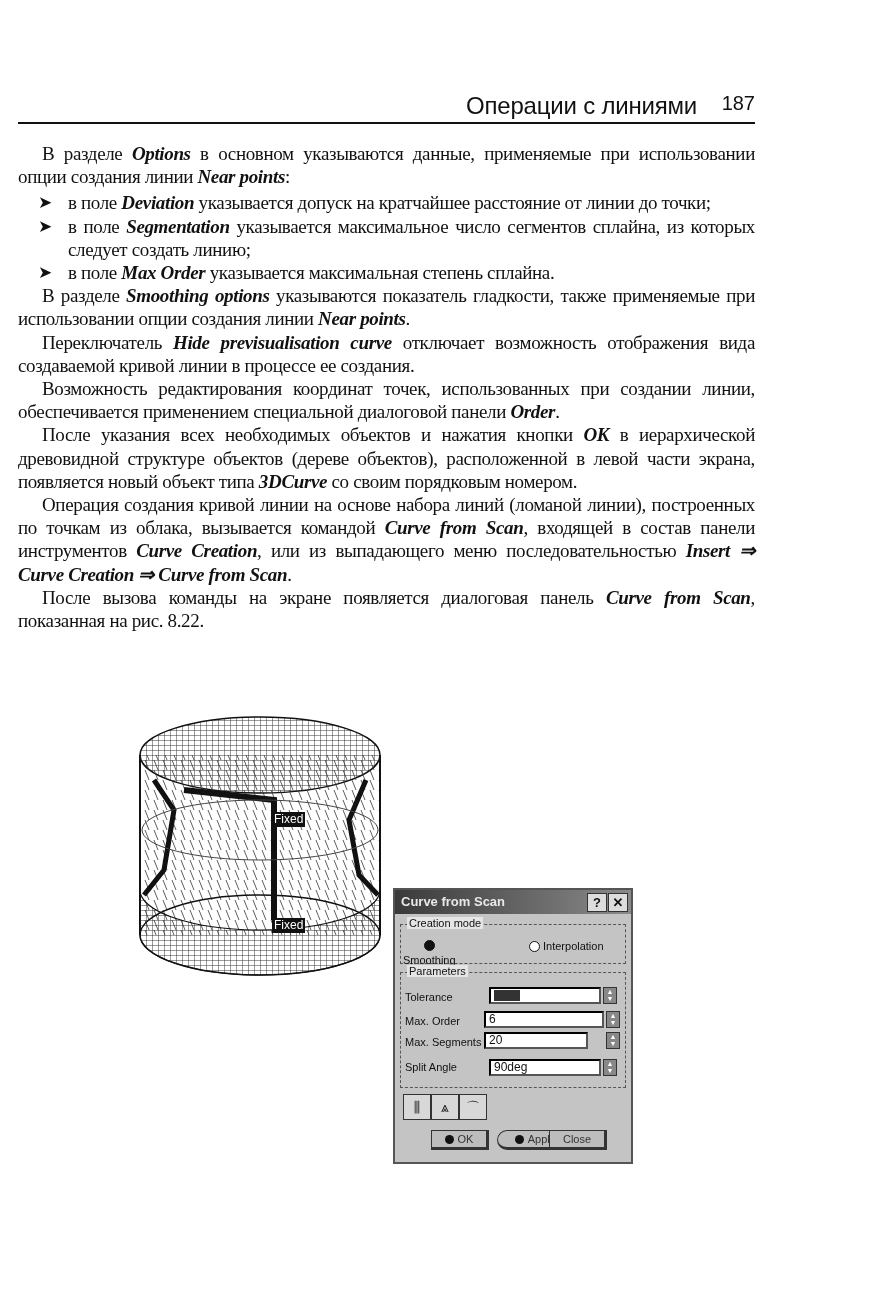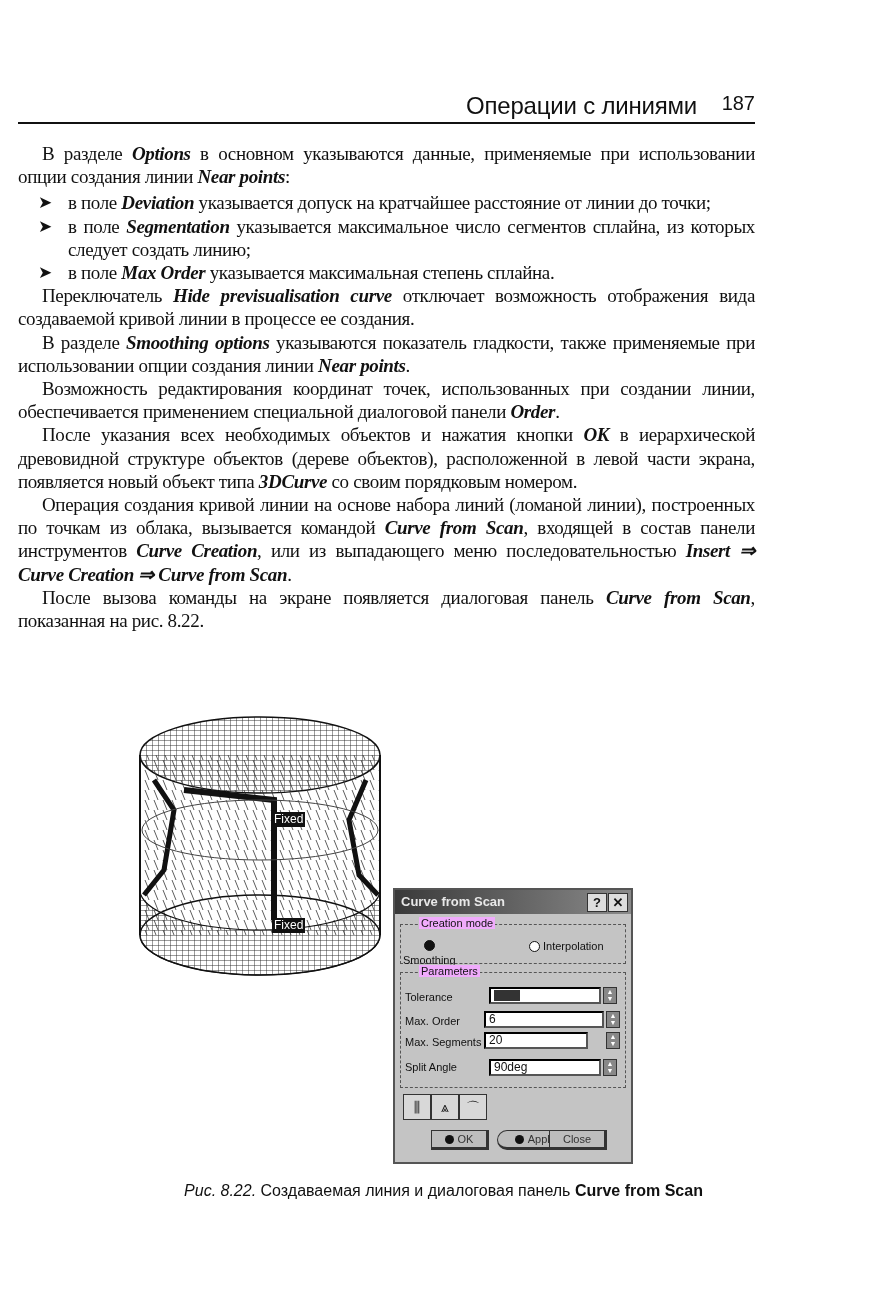--- a/index.html
+++ b/index.html
@@ -42,21 +42,21 @@
     background: linear-gradient(90deg, #3a3a3a, #8a8a8a);
   }
   .dlg-title .t { position: absolute; left: 6px; top: 4px; color: #e8e8e8; font-weight: bold; font-size: 13px; }
   .dlg-btn {
     position: absolute; top: 3px; width: 18px; height: 17px; background: #ddd; border: 1px solid #333;
     font-size: 13px; line-height: 17px; text-align: center; font-weight: bold;
   }
   .group {
     position: absolute; border: 1px dashed #555; box-sizing: border-box;
   }
-  .group .legend { position: absolute; top: -8px; left: 18px; background: #f0abfc; padding: 0 2px; }
+  .group .legend { position: absolute; top: -8px; left: 6px; background: #e5e5e5; padding: 0 2px; }
   .radio { position: absolute; display: flex; align-items: center; gap: 3px; }
   .radio .dot { width: 9px; height: 9px; border-radius: 50%; border: 1px solid #111; background: #fff; }
   .radio .dot.on { background: #111; }
   .row-label { position: absolute; left: 4px; }
   .field {
     position: absolute; height: 17px; background: #fff; border: 2px inset #555; box-sizing: border-box;
     font-size: 12px; line-height: 13px; padding-left: 3px;
   }
   .field .sel { display: inline-block; width: 26px; height: 11px; background: #333; margin-top: 1px; }
   .spin {
@@ -89,22 +89,22 @@
   <span class="rh-page">187</span>
 </div>
 
 <div class="text-block">
   <p><span>В разделе </span><b>Options</b><span> в основном указываются данные, применяемые при использовании опции создания линии </span><b>Near points</b><span>:</span></p>
   <ul class="bullets">
     <li><span class="arrow">➤</span><span>в поле </span><b>Deviation</b><span> указывается допуск на кратчайшее расстояние от линии до точки;</span></li>
     <li><span class="arrow">➤</span><span>в поле </span><b>Segmentation</b><span> указывается максимальное число сегментов сплайна, из которых следует создать линию;</span></li>
     <li><span class="arrow">➤</span><span>в поле </span><b>Max Order</b><span> указывается максимальная степень сплайна.</span></li>
   </ul>
+  <p><span>В разделе </span><b>Smoothing options</b><span> указываются показатель гладкости, также применяемые при использовании опции создания линии </span><b>Near points</b><span>.</span></p>
   <p><span>Переключатель </span><b>Hide previsualisation curve</b><span> отключает возможность отображения вида создаваемой кривой линии в процессе ее создания.</span></p>
-  <p><span>В разделе </span><b>Smoothing options</b><span> указываются показатель гладкости, также применяемые при использовании опции создания линии </span><b>Near points</b><span>.</span></p>
   <p><span>Возможность редактирования координат точек, использованных при создании линии, обеспечивается применением специальной диалоговой панели </span><b>Order</b><span>.</span></p>
   <p><span>После указания всех необходимых объектов и нажатия кнопки </span><b>OK</b><span> в иерархической древовидной структуре объектов (дереве объектов), расположенной в левой части экрана, появляется новый объект типа </span><b>3DCurve</b><span> со своим порядковым номером.</span></p>
   <p><span>Операция создания кривой линии на основе набора линий (ломаной линии), построенных по точкам из облака, вызывается командой </span><b>Curve from Scan</b><span>, входящей в состав панели инструментов </span><b>Curve Creation</b><span>, или из выпадающего меню последовательностью </span><b>Insert ⇒ Curve Creation ⇒ Curve from Scan</b><span>.</span></p>
   <p><span>После вызова команды на экране появляется диалоговая панель </span><b>Curve from Scan</b><span>, показанная на рис. 8.22.</span></p>
 </div>
 
 <div class="figure">
   <svg class="wire" viewBox="0 0 252 272" width="252" height="272">
     <defs>
       <pattern id="grid" width="6" height="5" patternUnits="userSpaceOnUse">
@@ -175,16 +175,13 @@
     </div>
     <div class="action-btn" style="left:102px; width:78px;border-radius:10px;">
       <span class="led"></span>
       <span>Apply</span>
     </div>
     <div class="action-btn" style="left:154px; width:58px;">
       <span>Close</span>
     </div>
   </div>
 
-  <div class="caption">
-    <span class="num">Рис. 8.22.</span><span> Создаваемая линия и диалоговая панель </span><b>Curve from Scan</b>
-  </div>
 </div>
 
 </body></html>

